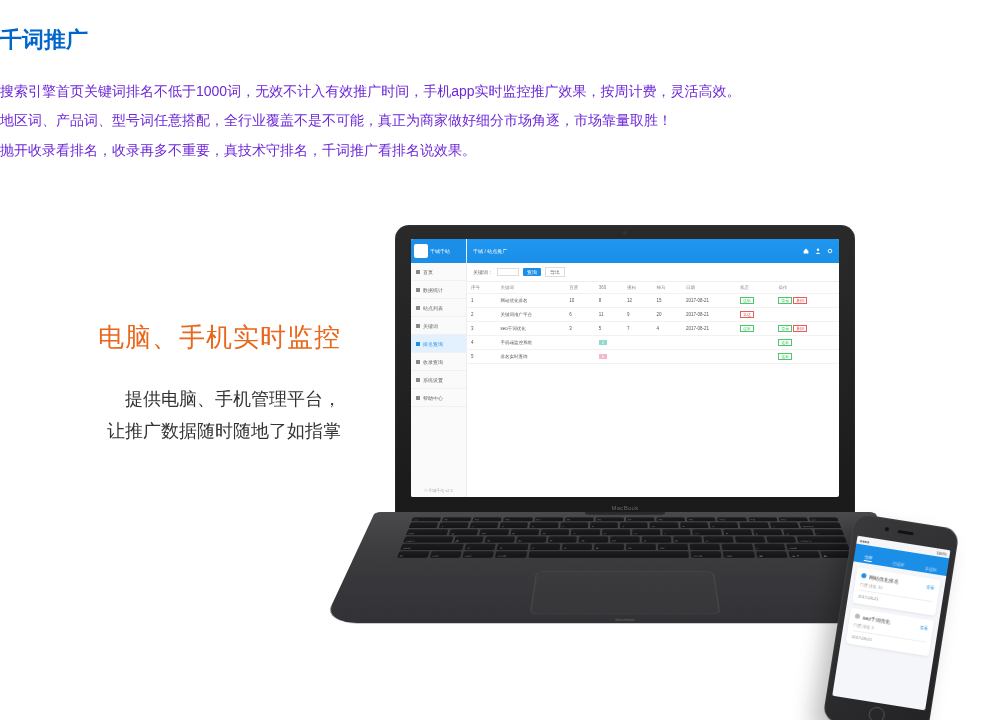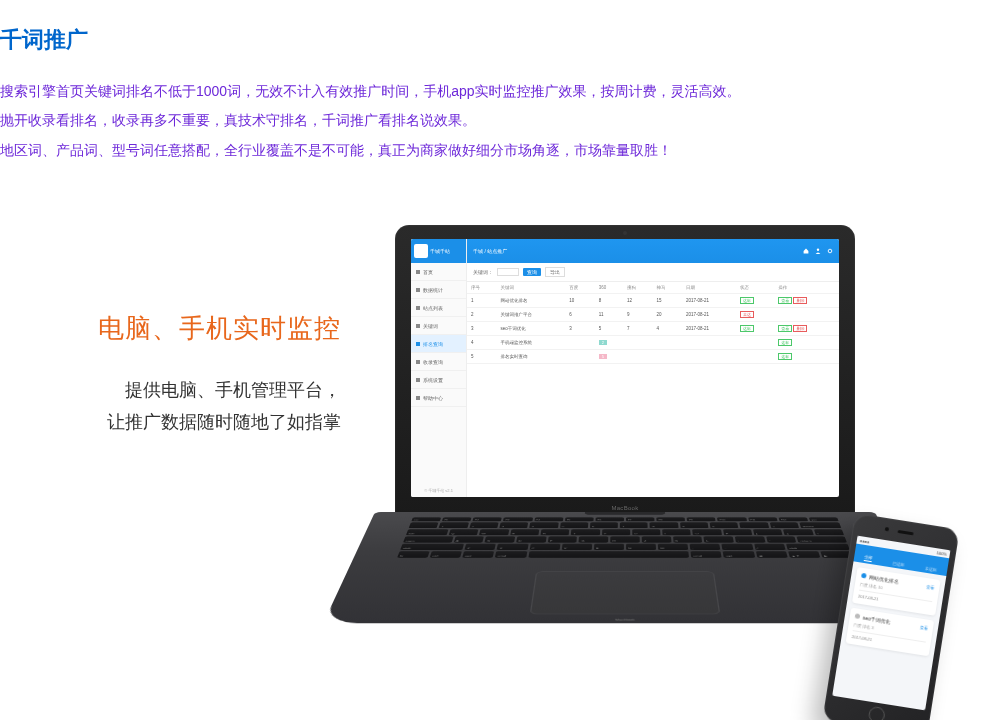--- a/index.html
+++ b/index.html
@@ -22,21 +22,21 @@
 }
 .desc-line {
   color: #6d28d9;
   font-size: 14px;
   line-height: 2.1;
 }
 
 .feature-section {
   position: absolute;
   left: 98px;
-  top: 311px;
+  top: 320px;
 }
 .feature-title {
   color: #e8671c;
   font-size: 26px;
   font-weight: 500;
   margin-bottom: 28px;
   letter-spacing: 1px;
 }
 .feature-desc {
   color: #333;
@@ -342,22 +342,22 @@
 .phone-dot-grey { width: 5px; height: 5px; background: #bbb; border-radius: 50%; display: inline-block; margin-right: 3px; }
 .phone-stat { font-size: 4px; color: #888; }
 .phone-action { font-size: 4px; color: #1b8fe8; }
 </style>
 </head>
 <body>
 
 <div class="header-section">
   <div class="title">千词推广</div>
   <div class="desc-line">搜索引擎首页关键词排名不低于1000词，无效不计入有效推广时间，手机app实时监控推广效果，按周计费，灵活高效。</div>
+  <div class="desc-line">地区词、产品词、型号词任意搭配，全行业覆盖不是不可能，真正为商家做好细分市场角逐，市场靠量取胜！</div>
   <div class="desc-line">抛开收录看排名，收录再多不重要，真技术守排名，千词推广看排名说效果。</div>
-  <div class="desc-line">地区词、产品词、型号词任意搭配，全行业覆盖不是不可能，真正为商家做好细分市场角逐，市场靠量取胜！</div>
 </div>
 
 <div class="feature-section">
   <div class="feature-title">电脑、手机实时监控</div>
   <div class="feature-desc">提供电脑、手机管理平台，</div>
   <div class="feature-desc">让推广数据随时随地了如指掌</div>
 </div>
 
 <div class="laptop-wrap">
   <div class="laptop-screen-bezel">

